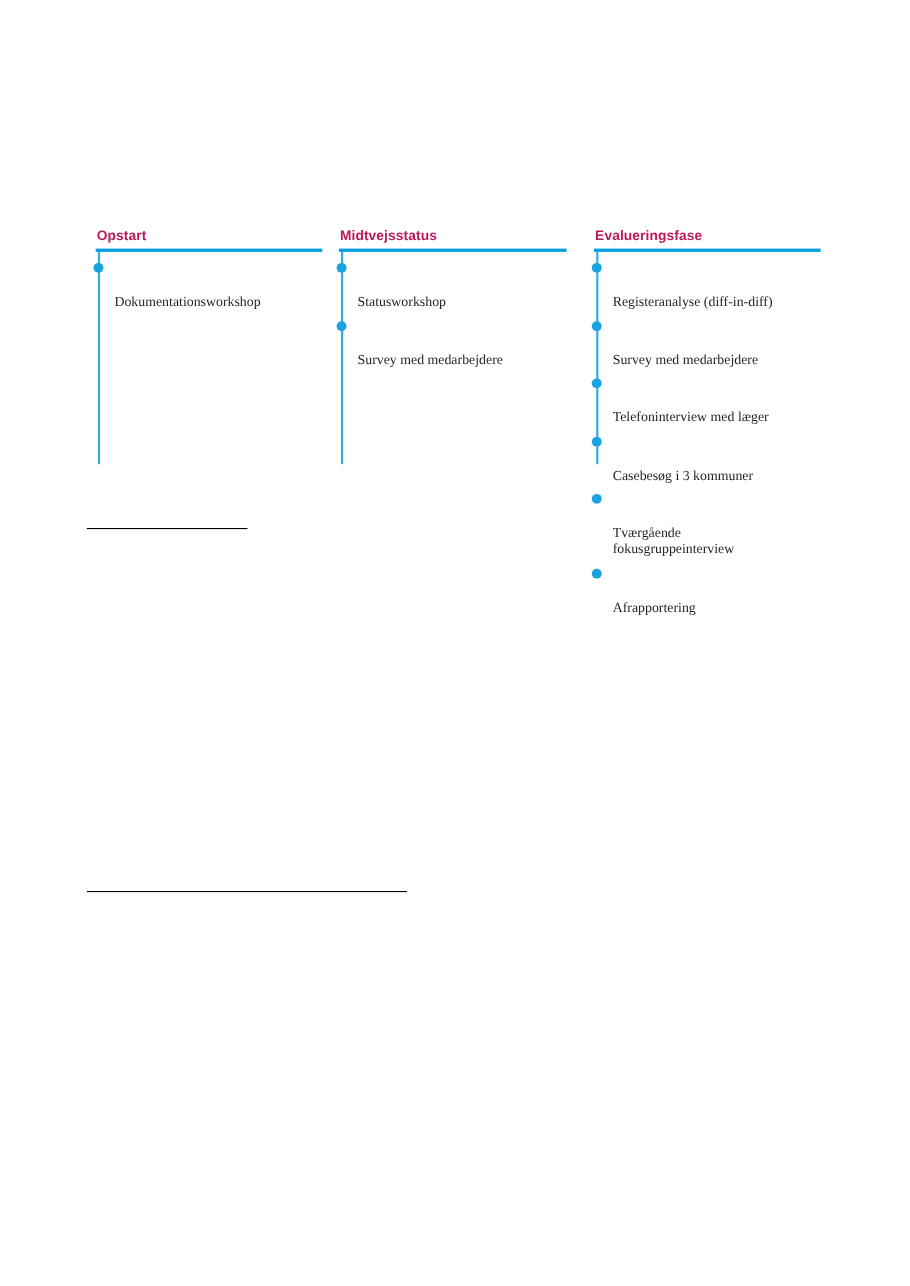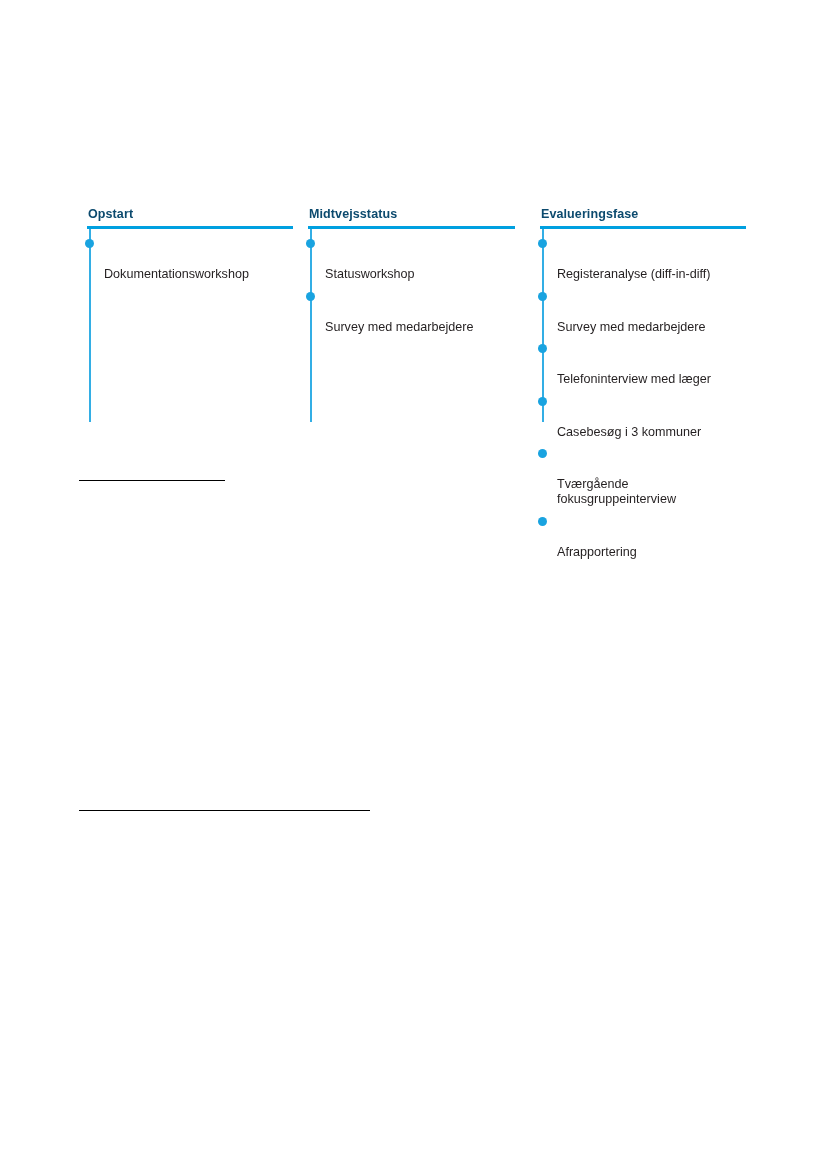--- a/index.html
+++ b/index.html
@@ -25,36 +25,37 @@
   }
 
   .phase-column {
     position: absolute;
     top: 207px;
   }
 
   .phase-title {
     font-size: 12.5px;
     font-weight: bold;
-    color: #0c4a6e;
+    color: #be185d;
     letter-spacing: 0.1px;
     line-height: 15px;
     white-space: nowrap;
     margin: 0 0 0 1px;
   }
 
   .phase-bar {
     height: 3px;
     background: #00a0e0;
     margin-top: 4px;
   }
 
   .phase-track {
     position: relative;
     padding-top: 3px;
+    font-family: Liberation Serif, serif;
   }
 
   .phase-axis {
     position: absolute;
     left: 2px;
     top: 0;
     bottom: 0;
     width: 1.5px;
     background: #33aee5;
   }

